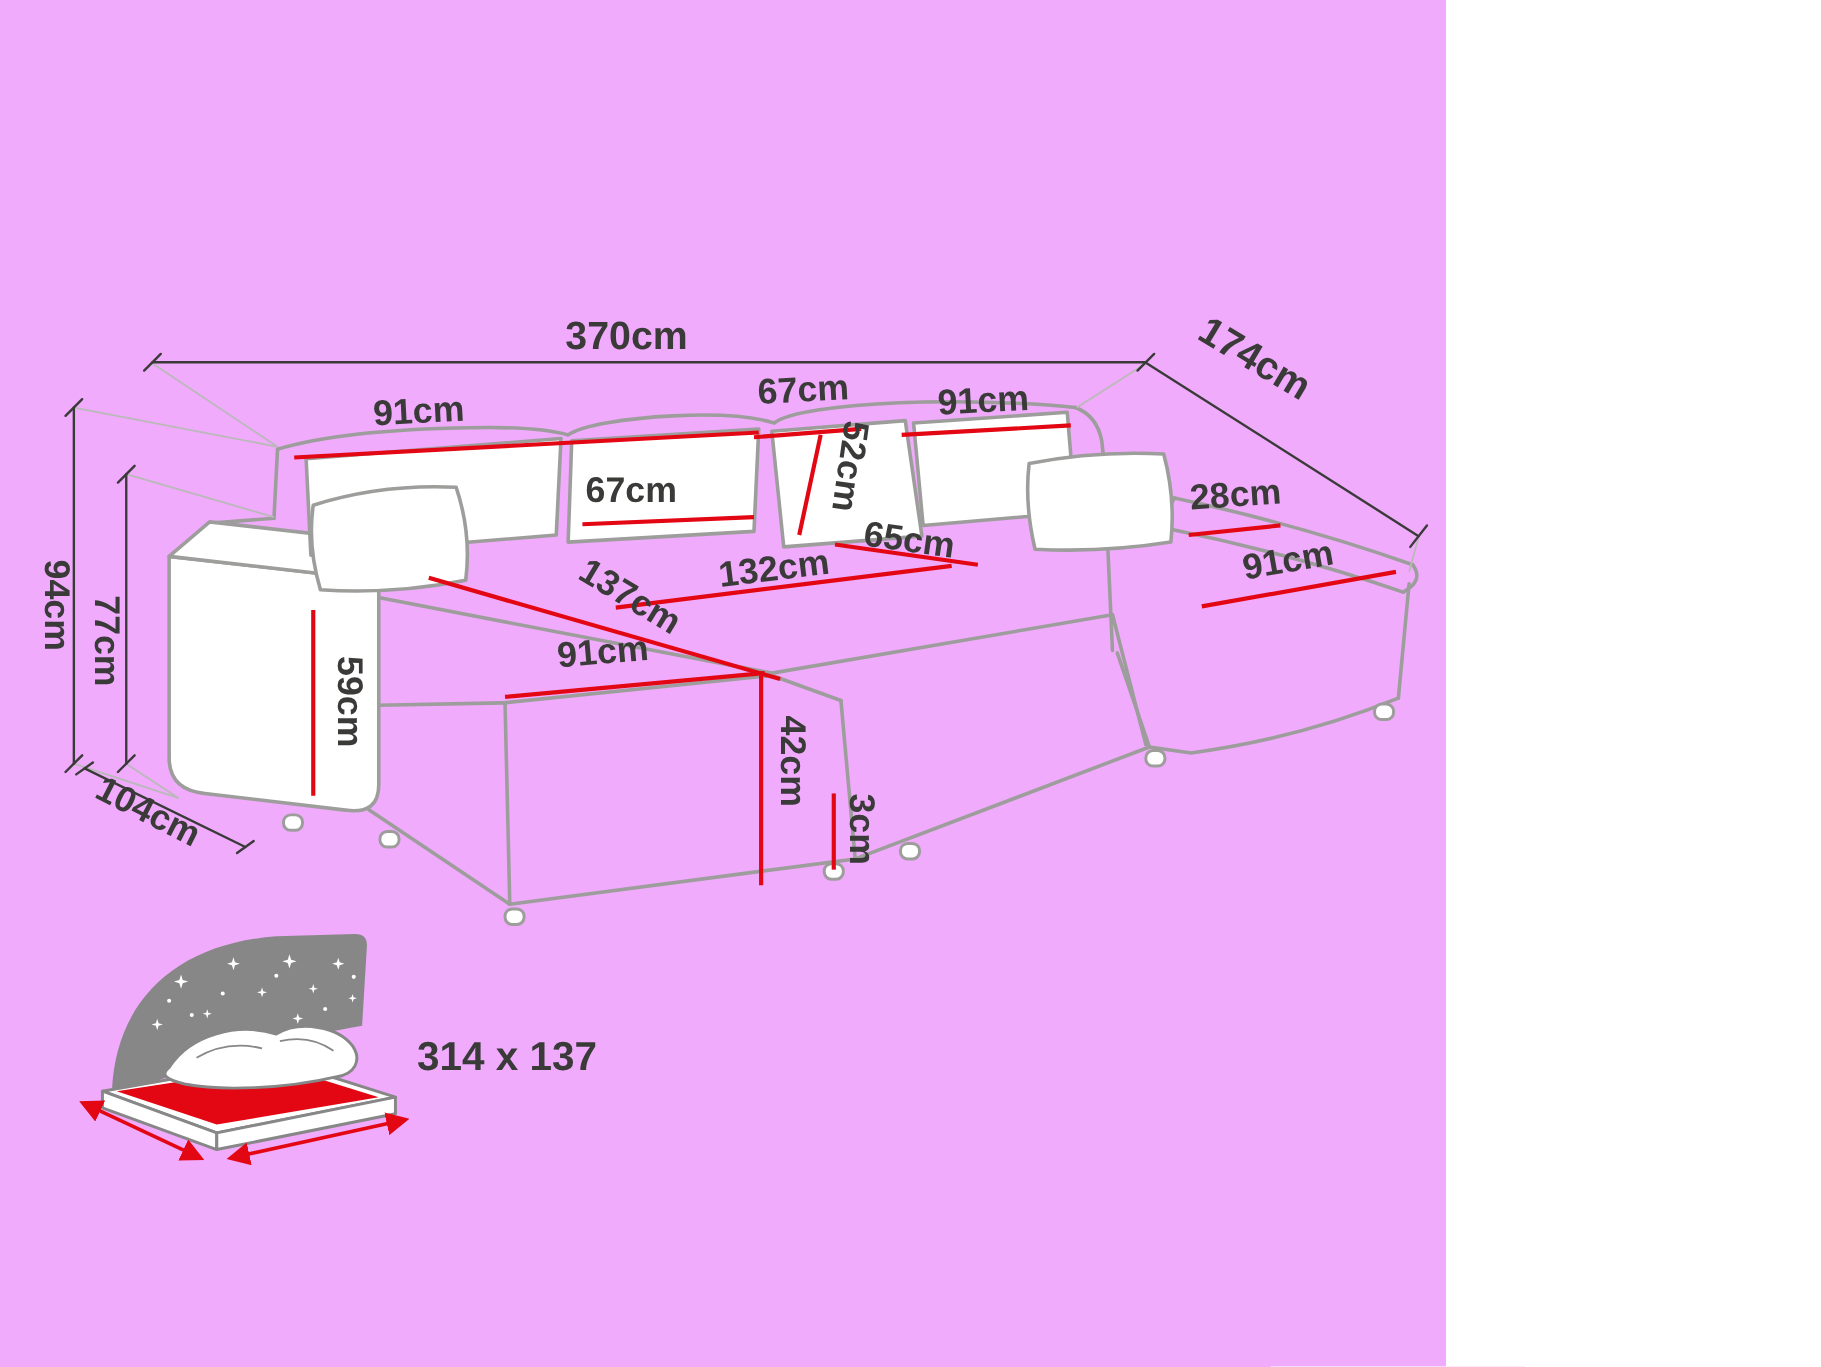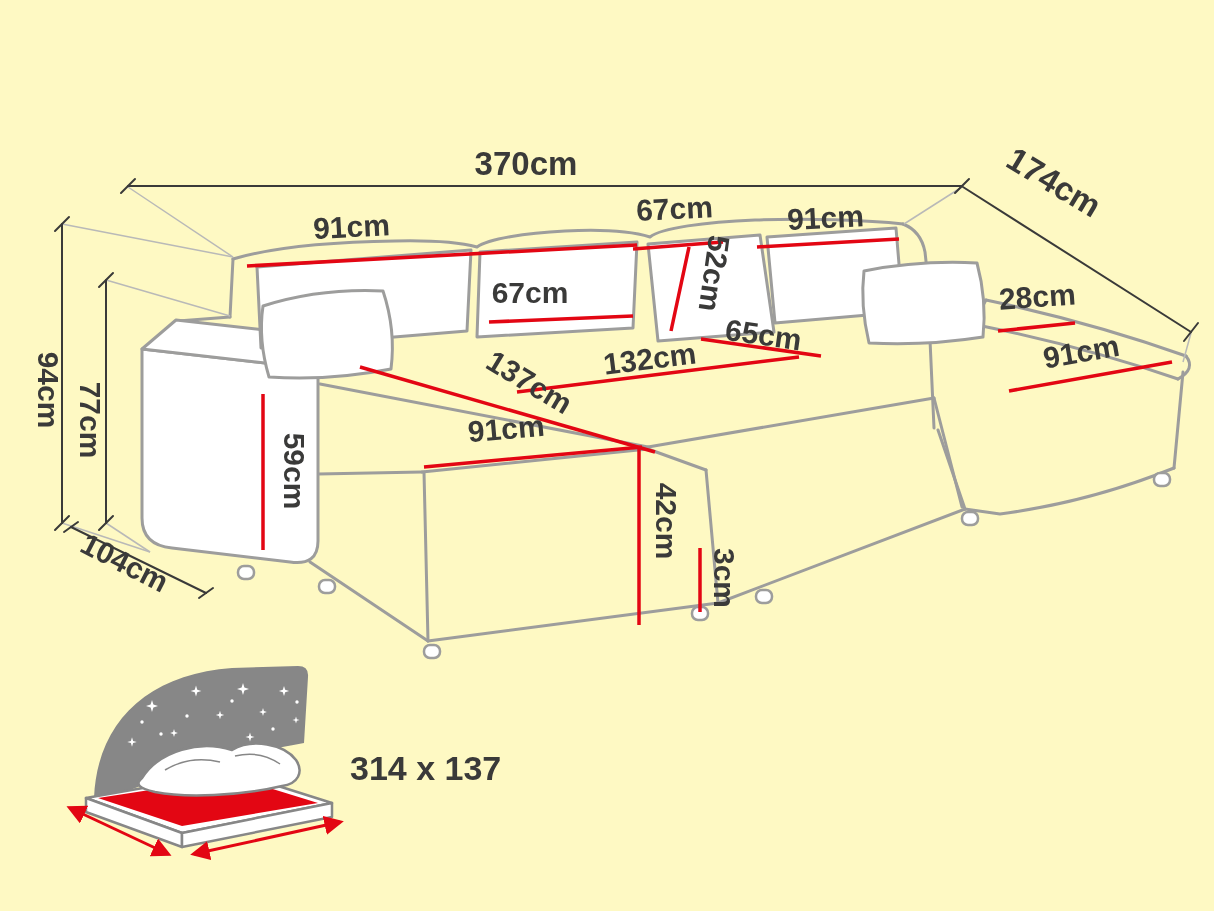--- a/index.html
+++ b/index.html
@@ -1,16 +1,16 @@
 <!DOCTYPE html>
 <html><head>
 <meta charset="utf-8">
 <style>
   html,body{margin:0;padding:0;background:#ffffff;}
-  .stage{width:1214px;height:911px;background:#fef9c3;position:relative;overflow:hidden;}
+  .stage{width:964px;height:911px;background:#f0abfc;position:relative;overflow:hidden;}
   .stage svg{display:block;width:100%;height:100%;}
   .dim{
     font-family:"Liberation Sans","DejaVu Sans",sans-serif;
     font-weight:700;
     font-size:30px;
   }
   .dim.big{font-size:33px;}
   .dim.xl{font-size:34px;}
 </style>
 </head>

